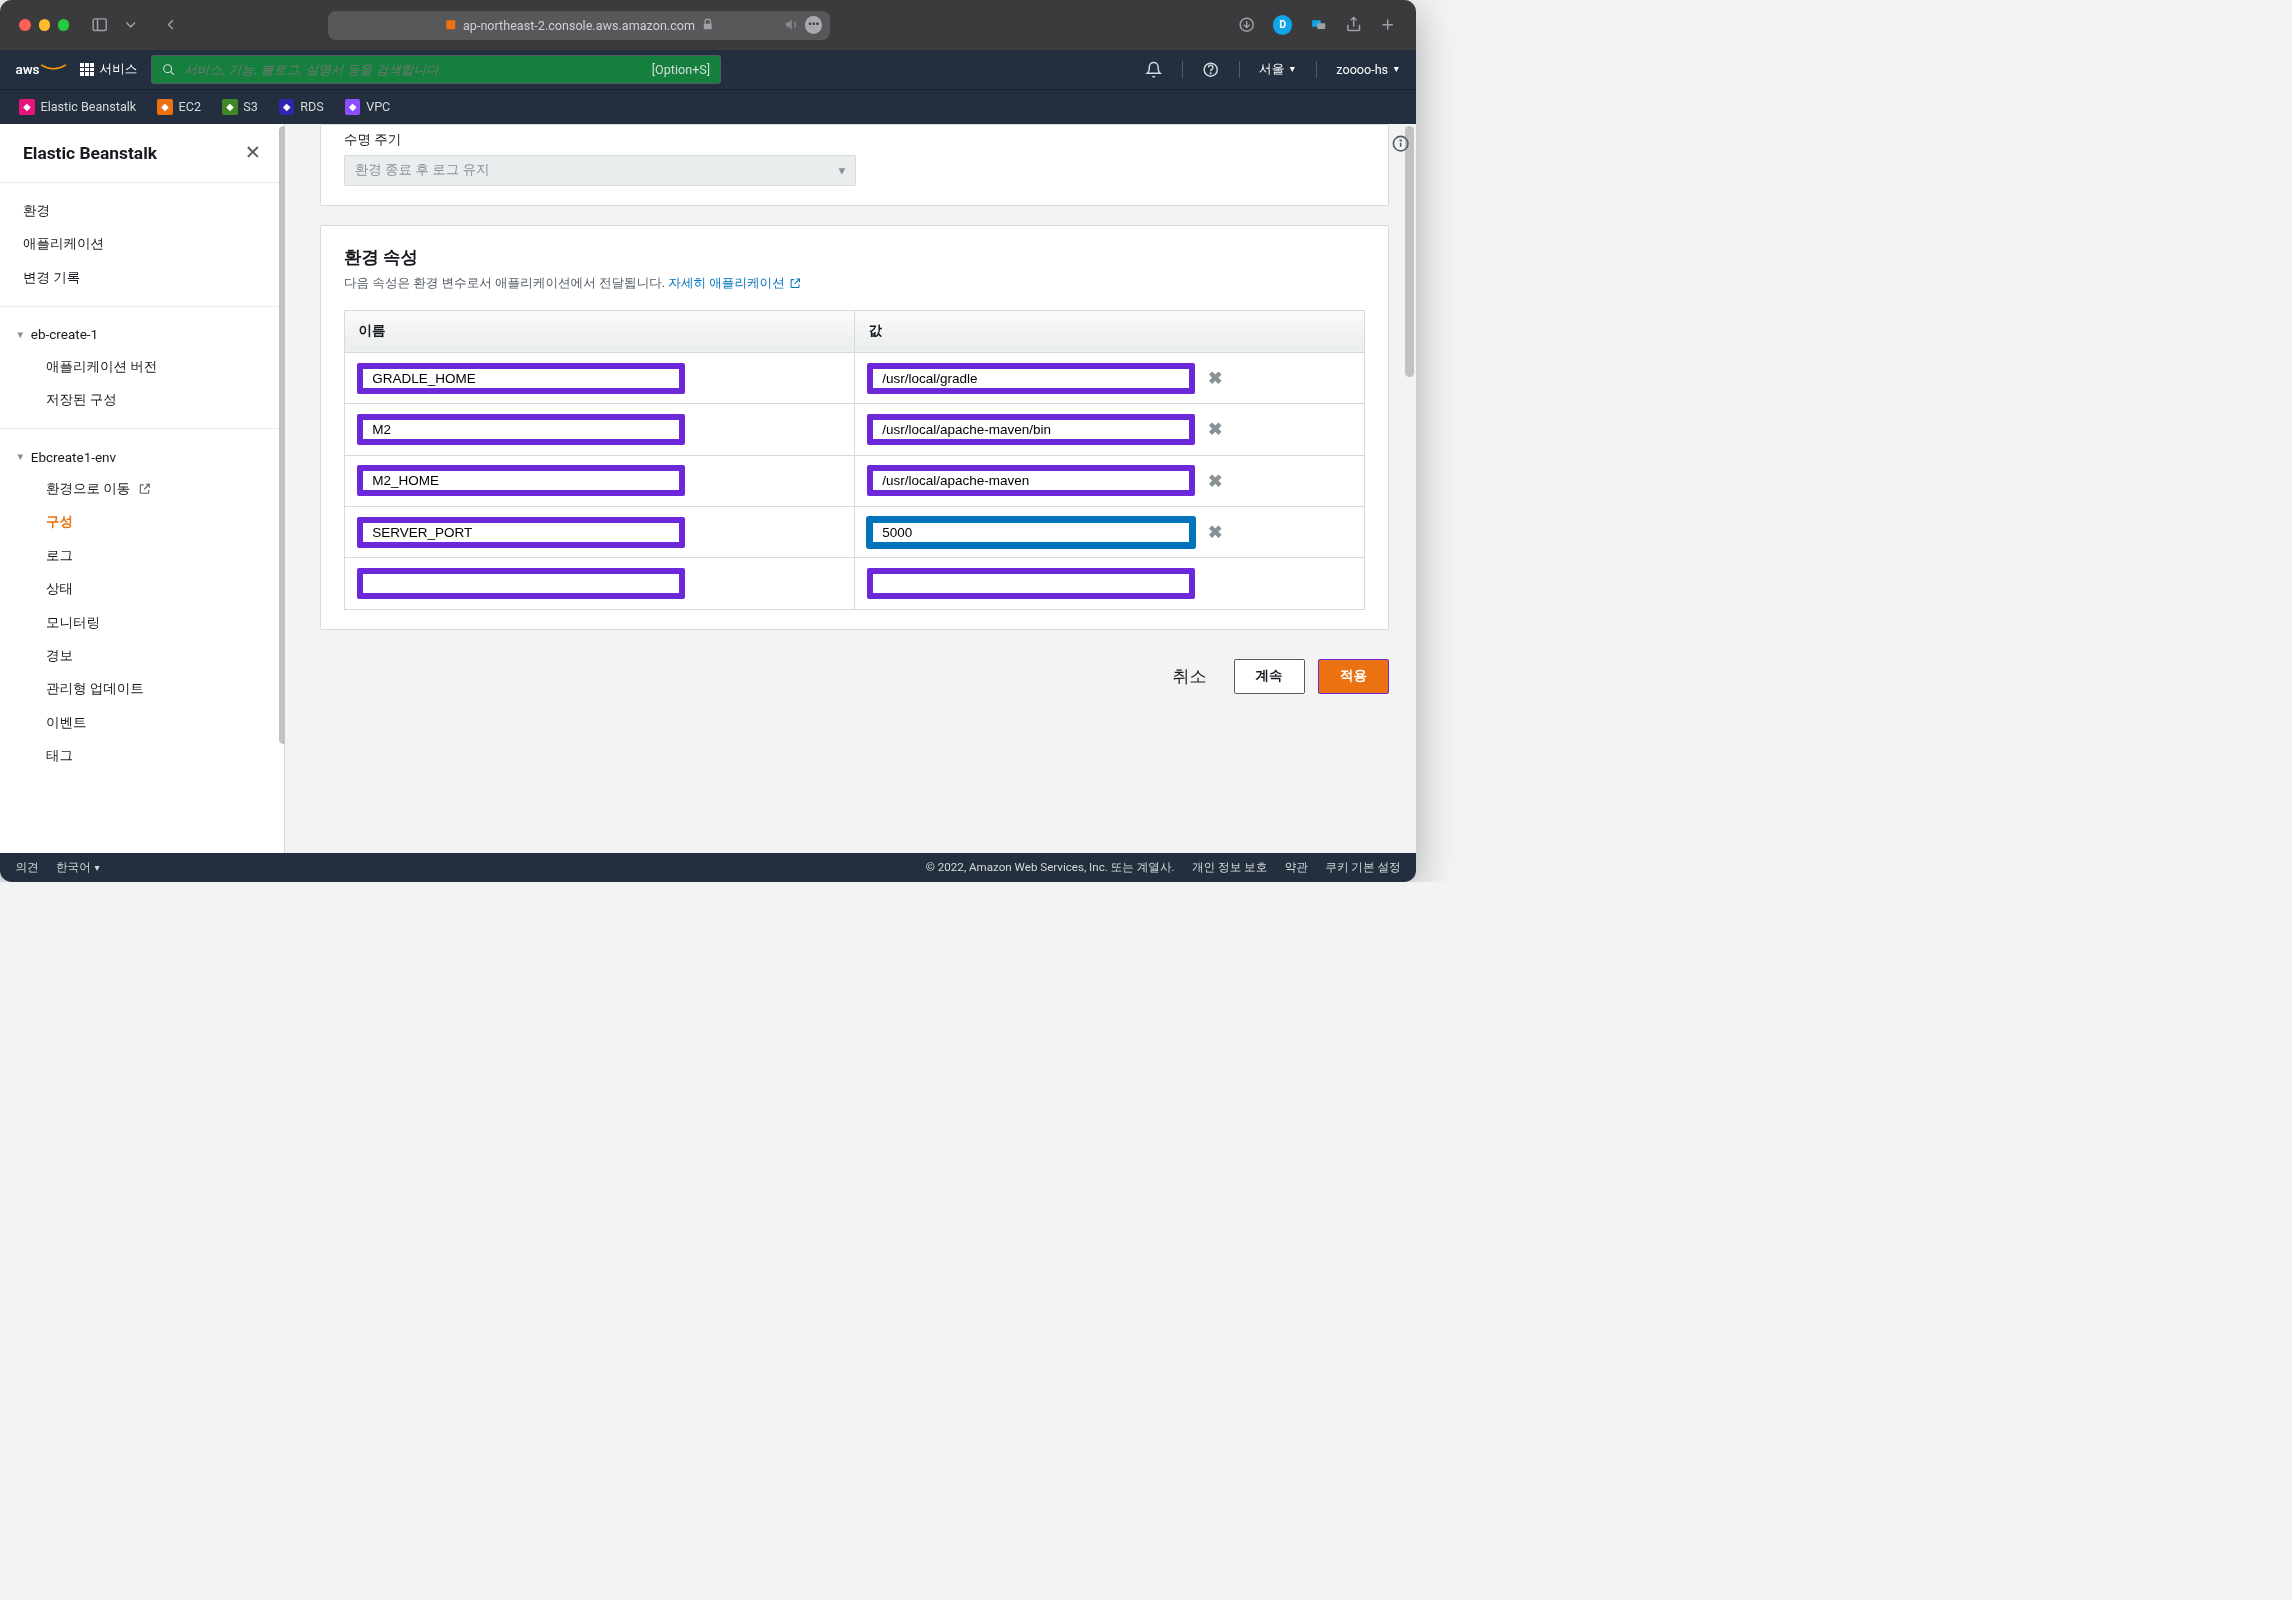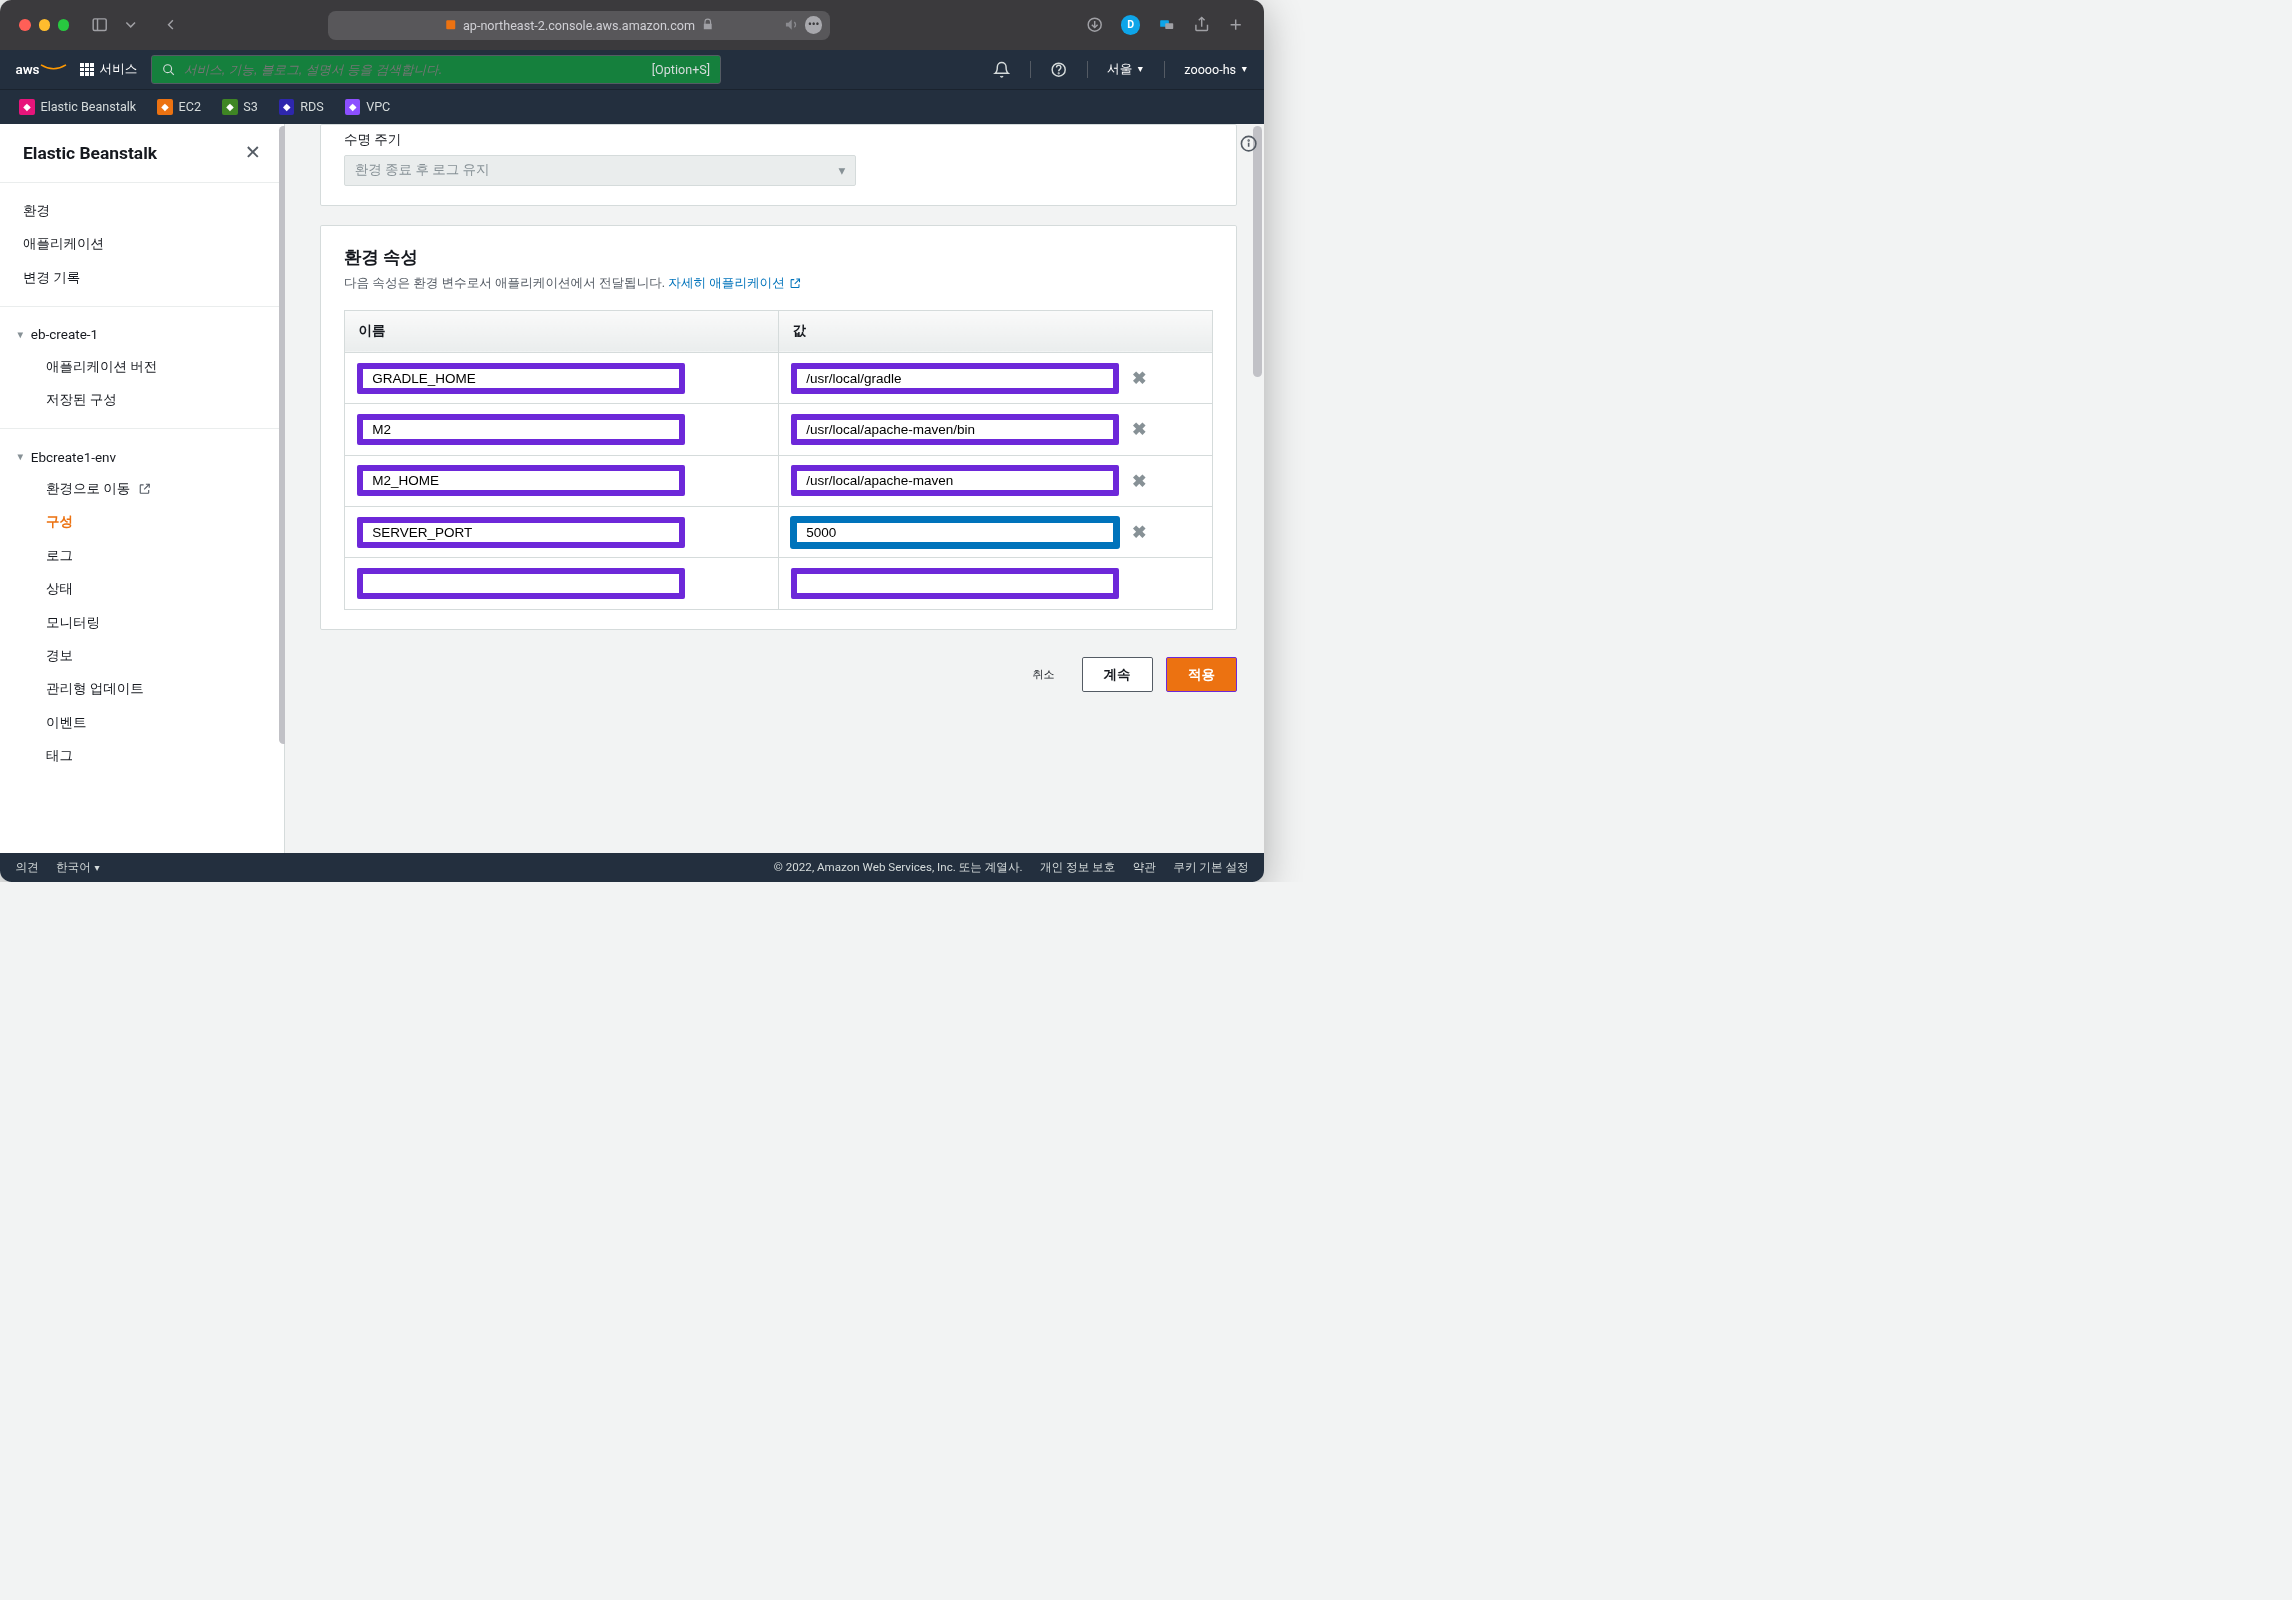--- a/index.html
+++ b/index.html
@@ -1,18 +1,18 @@
 <!DOCTYPE html>
 <html><head>
 <meta charset="utf-8">
 <style>
 * { margin: 0; padding: 0; box-sizing: border-box; }
 body { font-family: -apple-system, BlinkMacSystemFont, "Segoe UI", Roboto, sans-serif; background: #f2f3f3; overflow: hidden; }
 
-.window { width: 1264px; height: 882px; background: #ffffff; border-radius: 11.6px; overflow: hidden; display: flex; flex-direction: column; box-shadow: 0 9.7px 39px rgba(0,0,0,0.3); }
+.window { width: 1416px; height: 882px; background: #ffffff; border-radius: 11.6px; overflow: hidden; display: flex; flex-direction: column; box-shadow: 0 9.7px 39px rgba(0,0,0,0.3); }
 
 
 .browser-bar { height: 50px; background: #3b3a3d; display: flex; align-items: center; padding: 0 19.3px; gap: 13.5px; }
 .traffic-lights { display: flex; gap: 7.7px; }
 .tl { width: 11.6px; height: 11.6px; border-radius: 50%; }
 .tl-red { background: #ff5f57; }
 .tl-yellow { background: #febc2e; }
 .tl-green { background: #28c840; }
 .chrome-icon { color: #a0a0a5; display: flex; align-items: center; }
 .chrome-icon svg { width: 17.4px; height: 17.4px; }
@@ -84,21 +84,21 @@
 .props-table th { background: linear-gradient(#fafafa, #eaeded); border: 1px solid #d5dbdb; text-align: left; padding: 11.6px 13.5px; font-size: 13.5px; font-weight: 700; color: #16191f; }
 .props-table td { border: 1px solid #d5dbdb; padding: 9.7px 11.6px; }
 .name-col { width: 50%; }
 .val-col { width: 50%; }
 .prop-input { width: 100%; max-width: 328px; height: 31px; border: 6px solid #6d28d9; border-radius: 1.9px; padding: 0 9.7px; font-size: 13.5px; background: #fff; }
 .prop-input.focused { border-color: #0073bb; box-shadow: 0 0 0 1px #0073bb; }
 .val-cell { display: flex; align-items: center; gap: 13.5px; }
 .remove-x { color: #879196; font-size: 17.4px; cursor: pointer; font-weight: bold; }
 
 .actions-row { display: flex; justify-content: flex-end; gap: 13.5px; align-items: center; padding: 7.7px 0; }
-.btn-text { background: none; border: none; color: #16191f; font-size: 11px; cursor: pointer; padding: 7.7px 13.5px; }
+.btn-text { background: none; border: none; color: #16191f; font-size: 17px; cursor: pointer; padding: 7.7px 13.5px; }
 .btn-outline { background: #fff; border: 1px solid #545b64; border-radius: 1.9px; color: #16191f; font-size: 13.5px; font-weight: 700; padding: 7.7px 21px; cursor: pointer; }
 .btn-primary { background: #ec7211; border: 1px solid #6d28d9; border-radius: 1.9px; color: #fff; font-size: 13.5px; font-weight: 700; padding: 7.7px 21px; cursor: pointer; }
 
 
 .aws-footer { height: 29px; background: #232f3e; display: flex; align-items: center; padding: 0 15.4px; color: #d5dbdb; font-size: 11.6px; }
 .footer-left { display: flex; gap: 17.4px; align-items: center; }
 .footer-right { margin-left: auto; display: flex; gap: 17.4px; }
 .lang-sel { display: flex; align-items: center; gap: 2px; }
 </style>
 </head>

